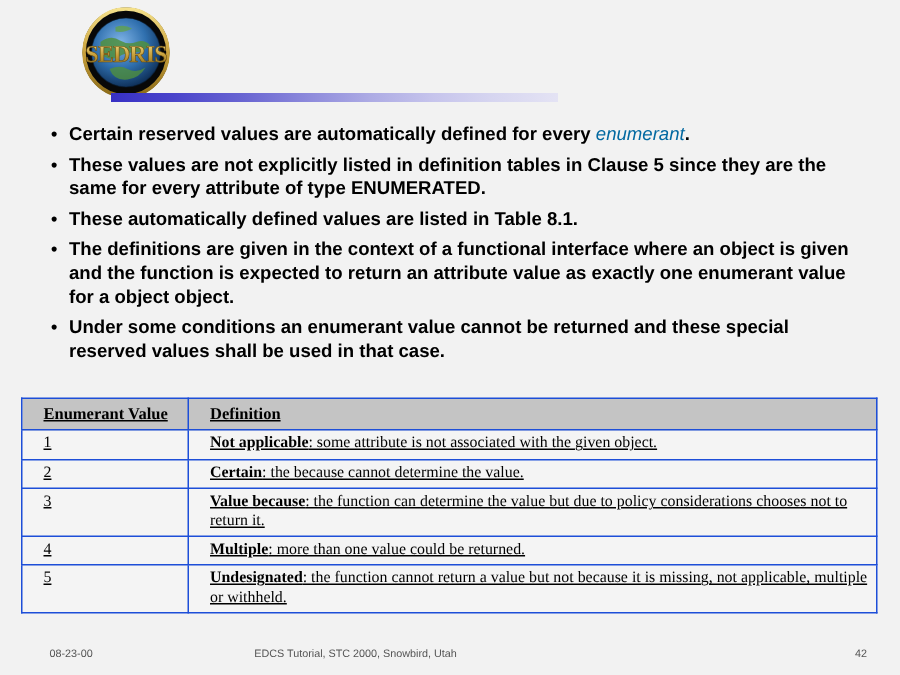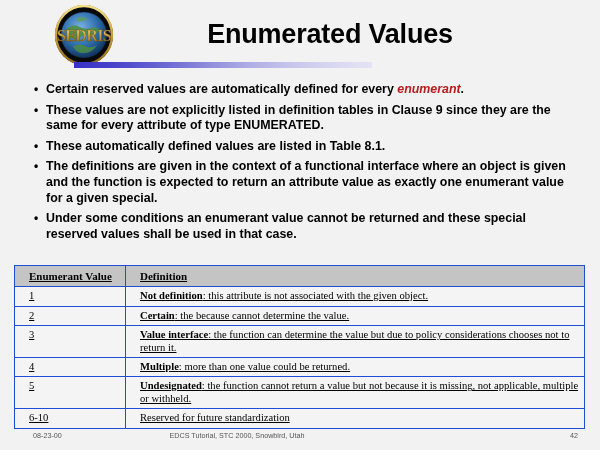--- a/index.html
+++ b/index.html
@@ -70,23 +70,23 @@
     flex: 0 0 auto;
     width: 12px;
     font-size: 12px;
     line-height: 15.6px;
     text-align: left;
   }
   .bullet-text {
     flex: 1 1 auto;
   }
   .kw-emph {
-    color: #b91c1c;
+    color: #0369a1;
     font-style: italic;
-    font-weight: bold;
+    font-weight: normal;
   }
 
   
   #table-caption {
     position: absolute;
     left: 0; top: 264px;
     width: 600px;
     text-align: center;
     font-size: 12px;
     font-weight: bold;
@@ -171,44 +171,43 @@
       <ellipse cx="31" cy="31" rx="28" ry="29" fill="none" stroke="url(#goldGrad)" stroke-width="2.4"></ellipse>
       <circle cx="31" cy="31" r="23" fill="url(#globeGrad)"></circle>
       <path d="M14 24 q7 -5 13 -1 q5 3 11 1 q5 -2 9 2 q-4 5 -11 5 q-6 0 -10 3 q-6 3 -12 -2 z" fill="#4f8f3f" opacity="0.85"></path>
       <path d="M20 42 q7 -3 12 0 q6 3 12 -1 q-4 7 -12 8 q-9 1 -12 -7 z" fill="#4f8f3f" opacity="0.8"></path>
       <path d="M24 14 q6 -2 11 1 q-5 3 -11 2 z" fill="#5fa04c" opacity="0.8"></path>
       <ellipse cx="31" cy="31" rx="23" ry="23" fill="none" stroke="#0a2038" stroke-width="0.8" opacity="0.5"></ellipse>
       <text x="31" y="37" text-anchor="middle" font-family="'Liberation Serif', serif" font-size="16" font-weight="bold" fill="url(#goldGrad)" stroke="#6b4d10" stroke-width="0.4" letter-spacing="-0.6">SEDRIS</text>
     </svg>
   </div>
 
-  <div id="slide-title">Enumerated Values</div>
   <div id="title-rule"></div>
 </div>
 
 <div id="bullet-list">
 
   <div class="bullet-item">
     <span class="bullet-dot">•</span>
     <span class="bullet-text"><span>Certain reserved values are automatically defined for every </span><span class="kw-emph">enumerant</span><span>.</span></span>
   </div>
 
   <div class="bullet-item">
     <span class="bullet-dot">•</span>
-    <span class="bullet-text">These values are not explicitly listed in definition tables in Clause 9 since they are the same for every attribute of type ENUMERATED.</span>
+    <span class="bullet-text">These values are not explicitly listed in definition tables in Clause 5 since they are the same for every attribute of type ENUMERATED.</span>
   </div>
 
   <div class="bullet-item">
     <span class="bullet-dot">•</span>
     <span class="bullet-text">These automatically defined values are listed in Table 8.1.</span>
   </div>
 
   <div class="bullet-item">
     <span class="bullet-dot">•</span>
-    <span class="bullet-text">The definitions are given in the context of a functional interface where an object is given and the function is expected to return an attribute value as exactly one enumerant value for a given special.</span>
+    <span class="bullet-text">The definitions are given in the context of a functional interface where an object is given and the function is expected to return an attribute value as exactly one enumerant value for a object object.</span>
   </div>
 
   <div class="bullet-item">
     <span class="bullet-dot">•</span>
     <span class="bullet-text">Under some conditions an enumerant value cannot be returned and these special reserved values shall be used in that case.</span>
   </div>
 
 </div>
 
 <div id="table-caption">Table 4.3</div>
@@ -220,41 +219,37 @@
   </colgroup>
   <thead>
     <tr>
       <th>Enumerant Value</th>
       <th>Definition</th>
     </tr>
   </thead>
   <tbody>
     <tr>
       <td>1</td>
-      <td><span class="term">Not definition</span><span>: this attribute is not associated with the given object.</span></td>
+      <td><span class="term">Not applicable</span><span>: some attribute is not associated with the given object.</span></td>
     </tr>
     <tr>
       <td>2</td>
       <td><span class="term">Certain</span><span>: the because cannot determine the value.</span></td>
     </tr>
     <tr class="r-tall">
       <td>3</td>
-      <td><span class="term">Value interface</span><span>: the function can determine the value but due to policy considerations chooses not to return it.</span></td>
+      <td><span class="term">Value because</span><span>: the function can determine the value but due to policy considerations chooses not to return it.</span></td>
     </tr>
     <tr>
       <td>4</td>
       <td><span class="term">Multiple</span><span>: more than one value could be returned.</span></td>
     </tr>
     <tr class="r-tall">
       <td>5</td>
       <td><span class="term">Undesignated</span><span>: the function cannot return a value but not because it is missing, not applicable, multiple or withheld.</span></td>
-    </tr>
-    <tr>
-      <td>6-10</td>
-      <td><span class="term"></span><span>Reserved for future standardization</span></td>
     </tr>
   </tbody>
 </table>
 
 <div id="slide-footer">
   <div id="footer-date">08-23-00</div>
   <div id="footer-center">EDCS Tutorial, STC 2000, Snowbird, Utah</div>
   <div id="footer-page">42</div>
 </div>
 

